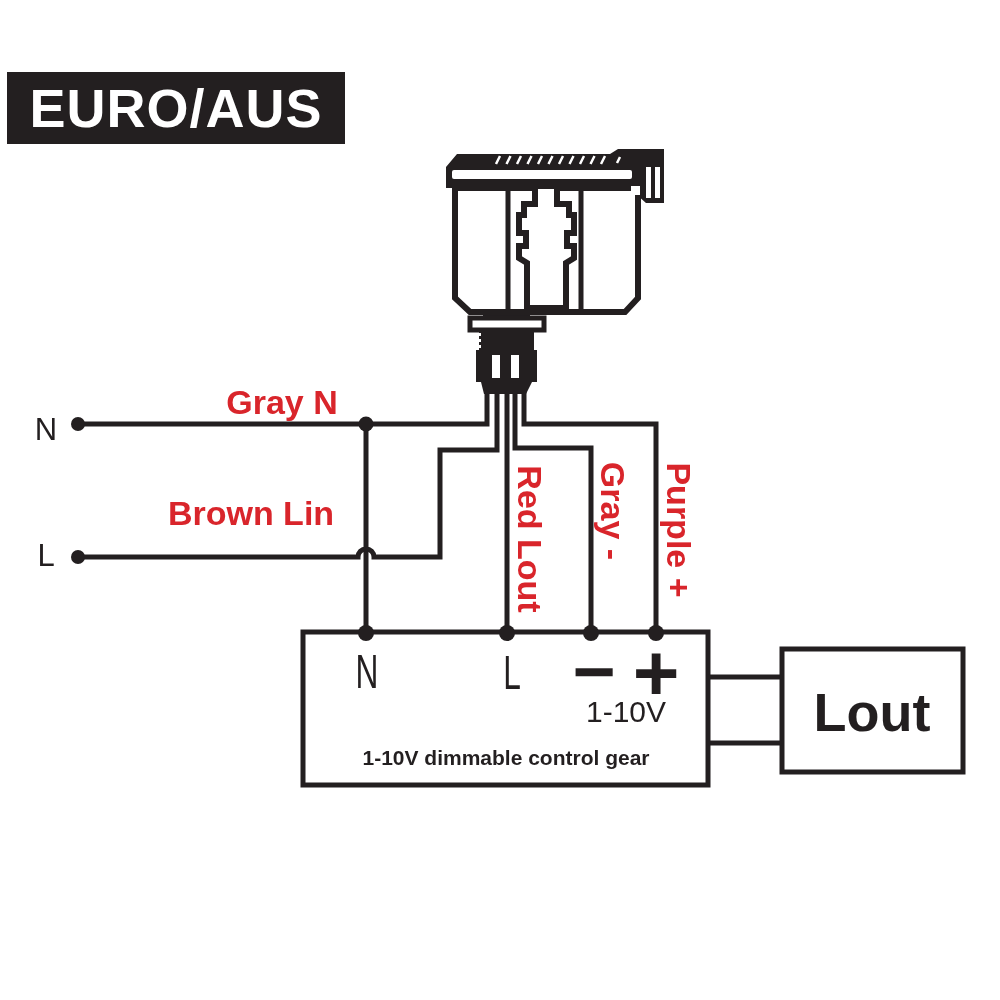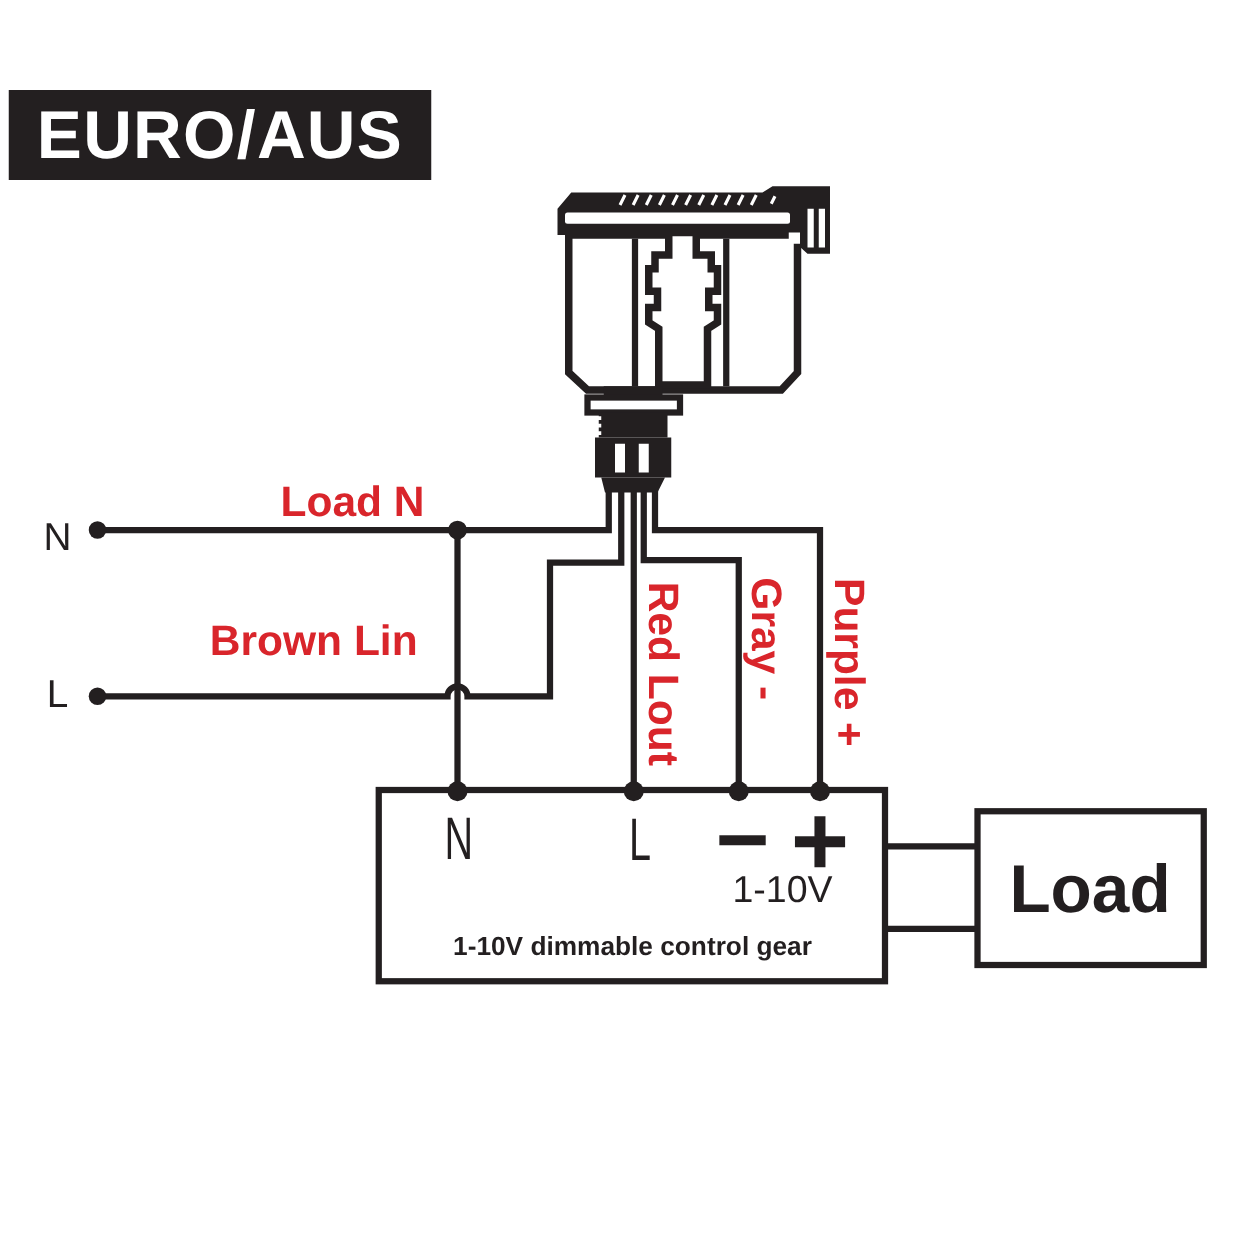--- a/index.html
+++ b/index.html
@@ -89,28 +89,28 @@
     </g>
   </svg>
 
   <div class="badge">
     <span>EURO/AUS</span>
   </div>
 
   <div class="label src-label black" style="left:46px;top:430px;">N</div>
   <div class="label src-label black" style="left:46px;top:556px;">L</div>
 
-  <div class="label mains-label red" style="left:282px;top:403px;">Load N</div>
+  <div class="label mains-label red" style="left:282px;top:403px;">Gray N</div>
   <div class="label mains-label red" style="left:251px;top:514px;">Brown Lin</div>
   <div class="label vert-label red rot" style="left:529px;top:539px;">Red Lout</div>
   <div class="label vert-label red rot" style="left:612px;top:511px;">Gray -</div>
   <div class="label vert-label red rot" style="left:678px;top:530px;">Purple +</div>
 
   <div class="label gear-letter black" style="left:367px;top:672px;">N</div>
   <div class="label gear-letter black" style="left:512px;top:673px;">L</div>
   <div class="label gear-minus black" style="left:594px;top:672px;">−</div>
   <div class="label gear-plus black" style="left:656px;top:673px;">+</div>
   <div class="label dim-range black" style="left:626px;top:712px;">1-10V</div>
   <div class="label gear-caption black" style="left:506px;top:758px;">1-10V dimmable control gear</div>
 
-  <div class="label load-label black" style="left:872px;top:712px;">Load</div>
+  <div class="label load-label black" style="left:872px;top:712px;">Lout</div>
 
 </div>
 
 </body></html>

